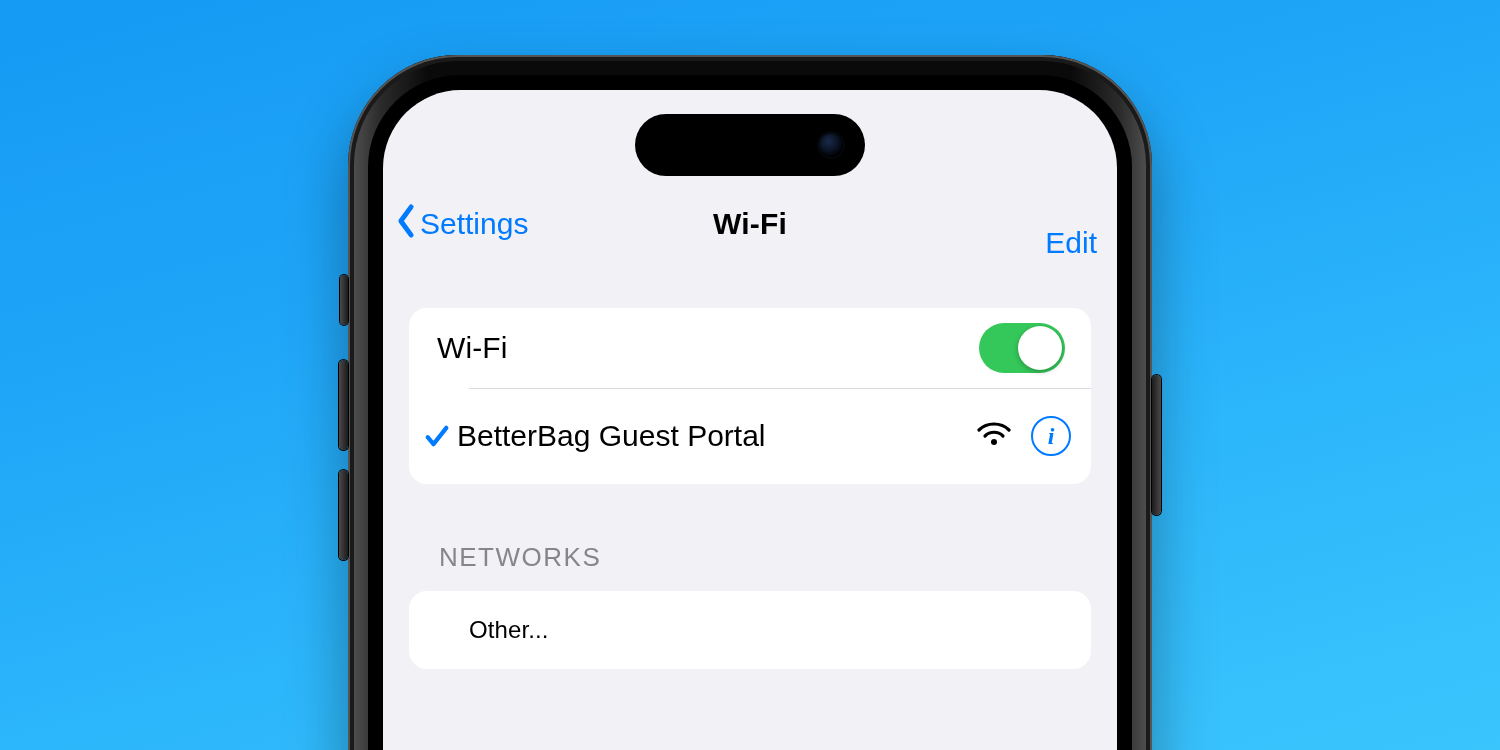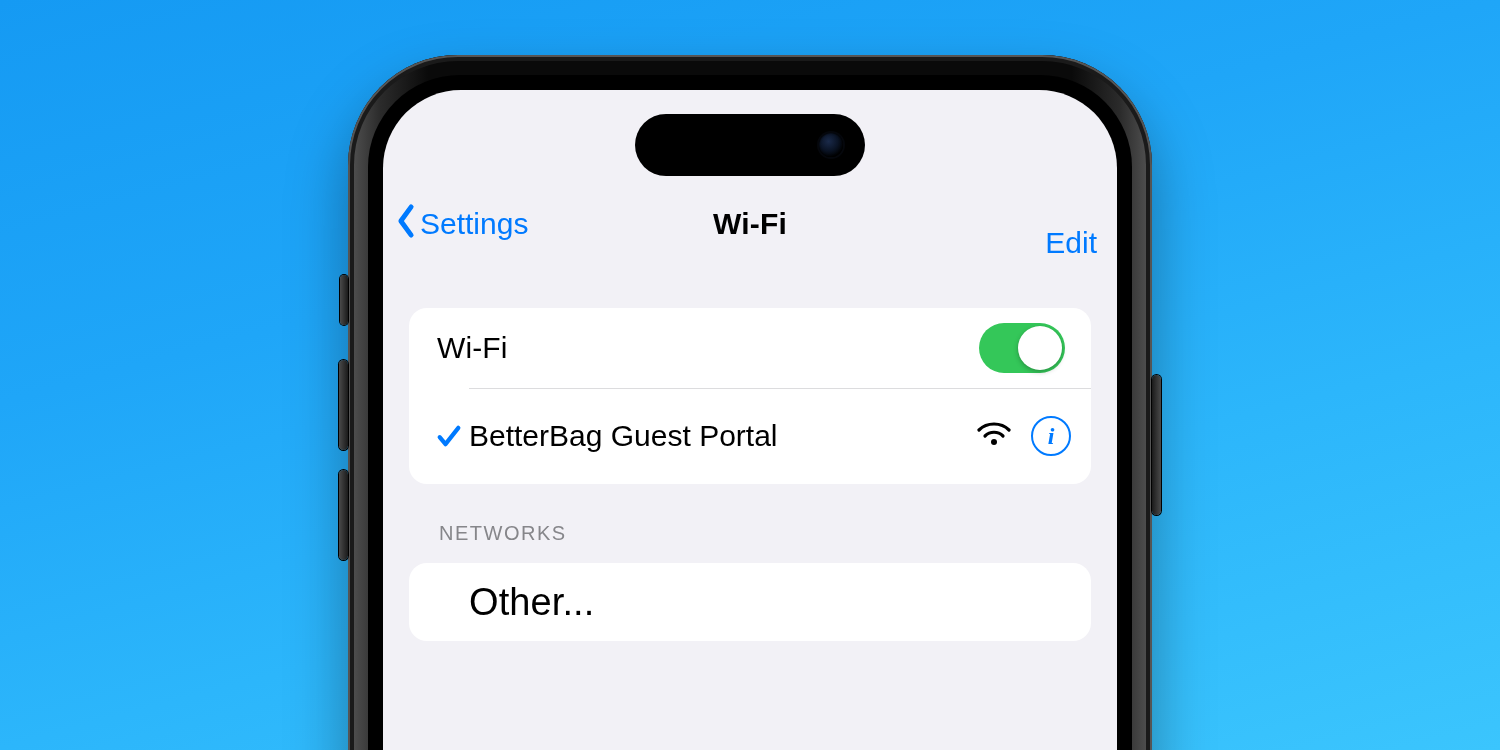--- a/index.html
+++ b/index.html
@@ -159,21 +159,21 @@
     top:3px;right:3px;
     width:44px;height:44px;
     background:#fff;
     border-radius:50%;
     box-shadow:0 2px 5px rgba(0,0,0,.25),0 0 0 .5px rgba(0,0,0,.04);
   }
 
   
   .row.connected{
     min-height:96px;
-    padding-left:20px;
+    padding-left:8px;
     padding-right:20px;
   }
   .check-col{
     width:40px;
     display:flex;
     align-items:center;
     justify-content:center;
     flex:none;
   }
   .check-col svg{width:28px;height:28px;stroke:#007AFF;stroke-width:3.6;fill:none;stroke-linecap:round;stroke-linejoin:round;}
@@ -205,29 +205,29 @@
     font-style:italic;
     font-size:24px;
     font-weight:600;
     line-height:1;
     cursor:pointer;
     box-sizing:border-box;
   }
 
   
   .section-header{
-    margin:38px 0 0 56px;
-    font-size:20px;
+    margin:58px 0 0 56px;
+    font-size:26px;
     letter-spacing:1.5px;
     color:#86868A;
     text-transform:uppercase;
   }
 
   .row.other{ min-height:78px; padding-left:60px; cursor:pointer;}
-  .row.other .row-label{ font-size:38px; }
+  .row.other .row-label{ font-size:24px; }
 </style>
 </head>
 <body>
 
 <div class="phone-frame">
   <div class="side-btn mute-switch"></div>
   <div class="side-btn vol-up"></div>
   <div class="side-btn vol-down"></div>
   <div class="side-btn power-btn"></div>
 

